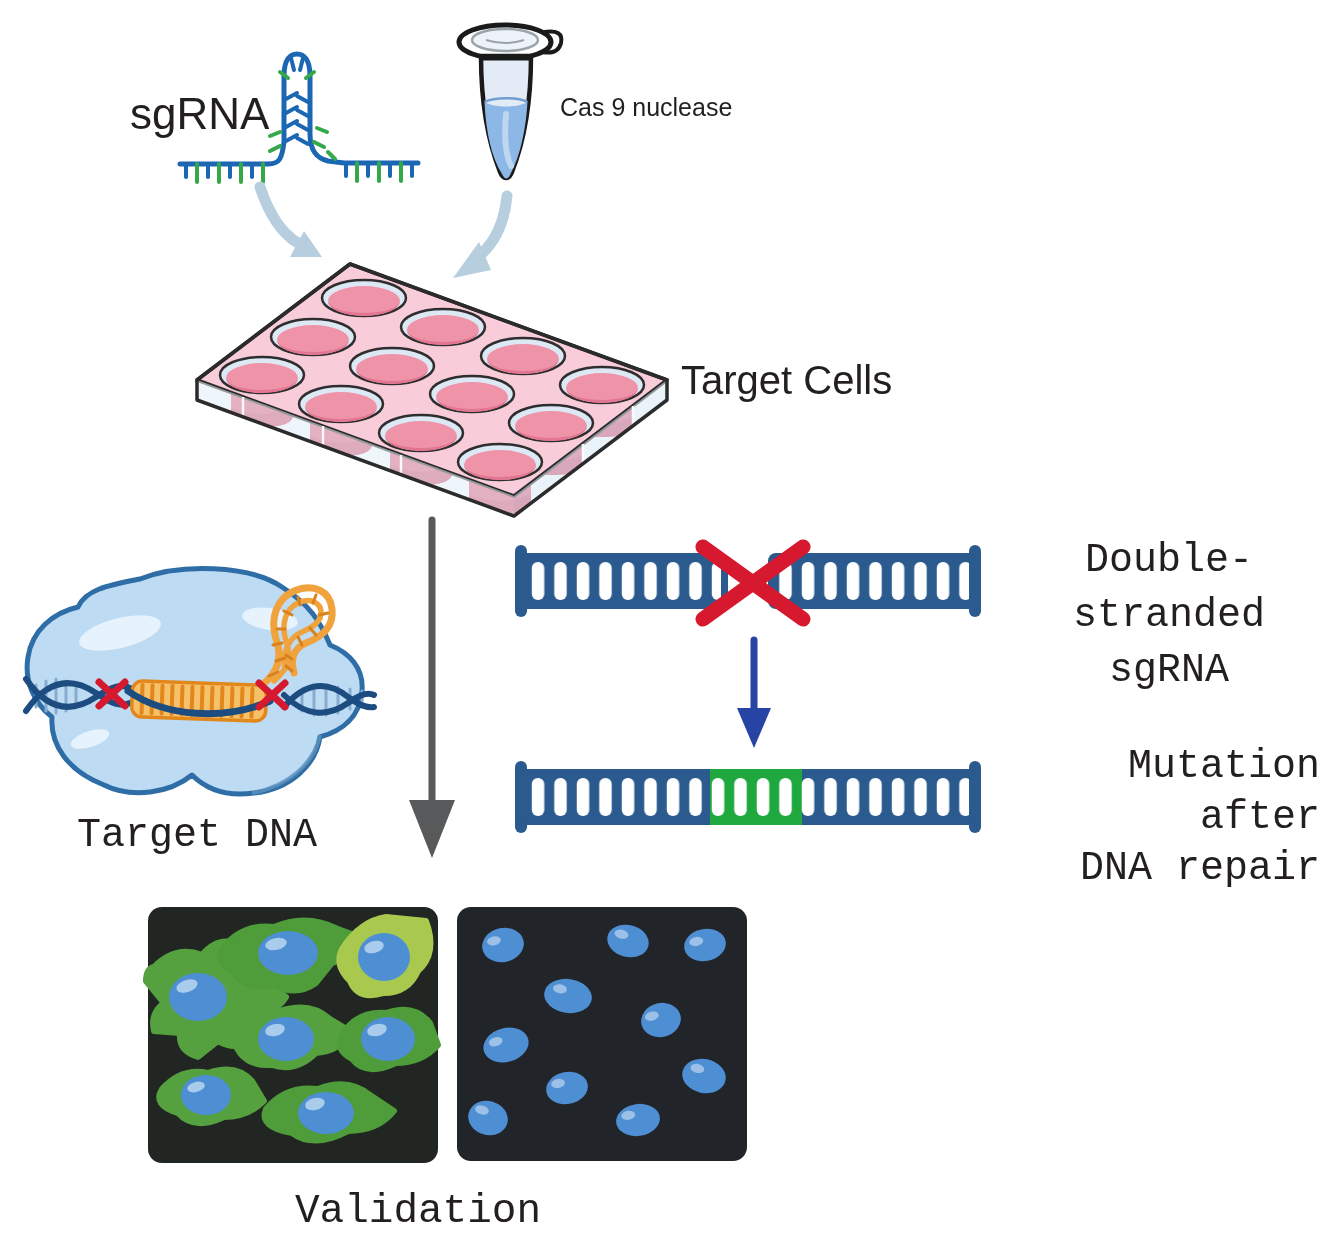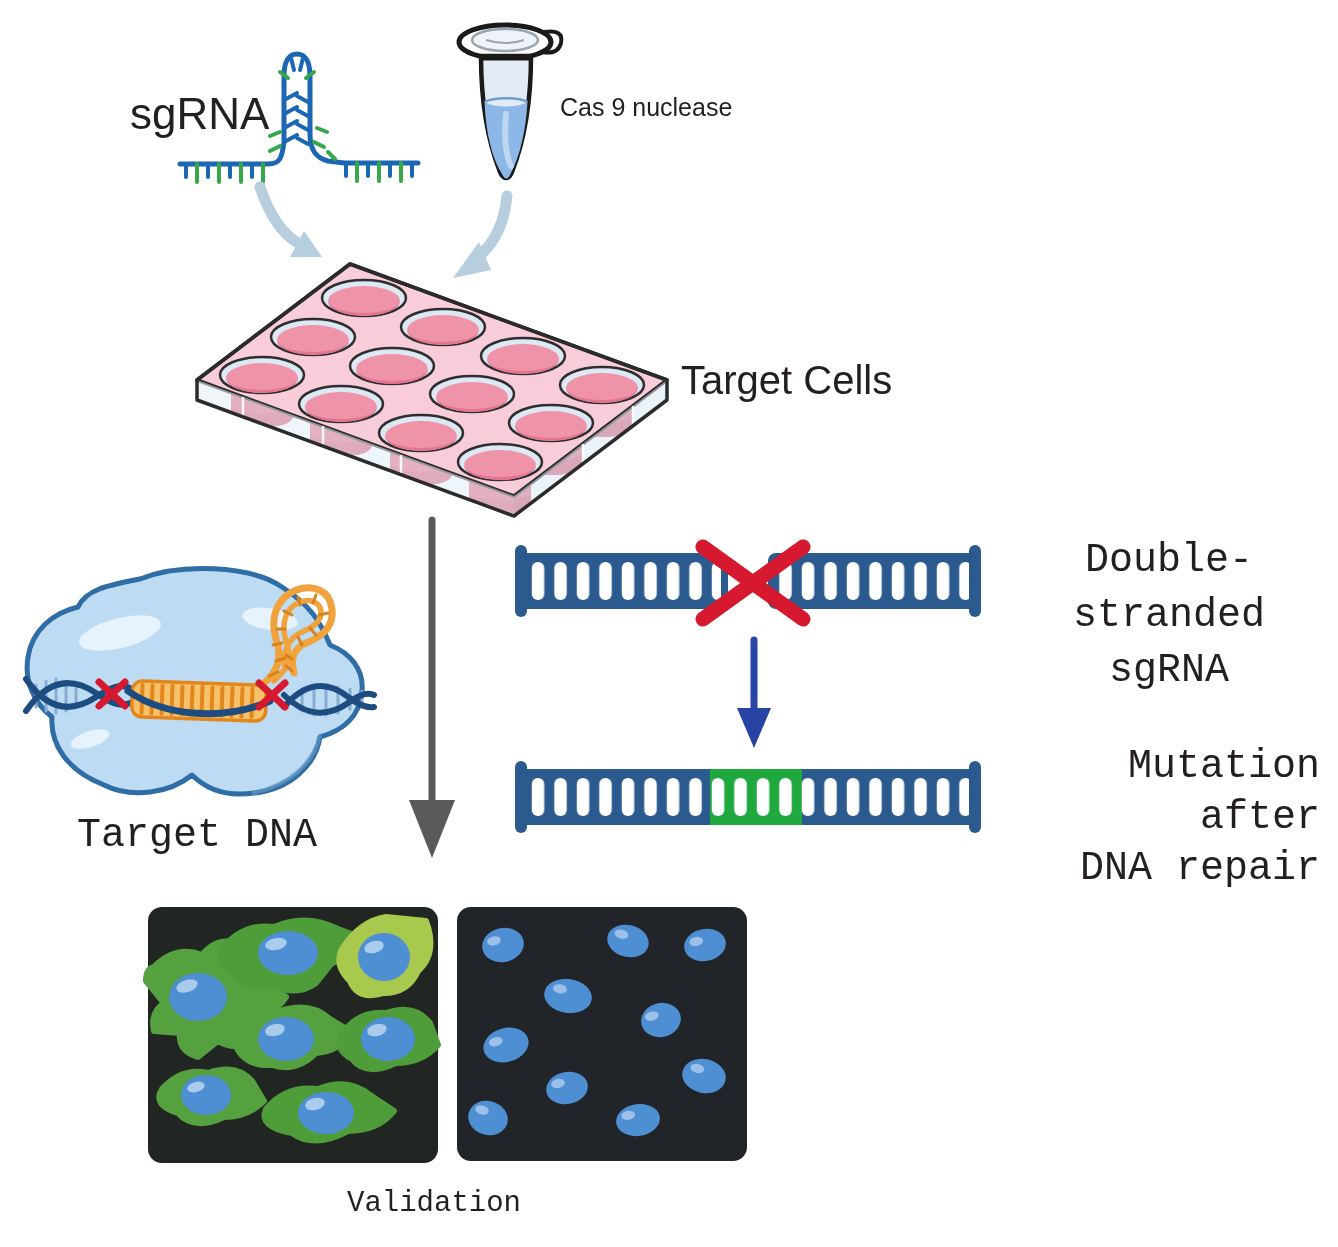--- a/index.html
+++ b/index.html
@@ -369,15 +369,15 @@
           <ellipse cx="33" cy="217" rx="20" ry="17" fill="#4e8ed3"></ellipse>
           <ellipse cx="25" cy="211" rx="7" ry="4.5" fill="#9cc0e8"></ellipse>
         </g>
       <g transform="rotate(-8 183 219)">
           <ellipse cx="183" cy="219" rx="22" ry="16" fill="#4e8ed3"></ellipse>
           <ellipse cx="174" cy="213" rx="7" ry="4.5" fill="#9cc0e8"></ellipse>
         </g>
     </g>
   </svg>
 
-  <div class="lbl center" style="left:294px;top:1186px;width:280px;font-size:29px;">Validation</div>
+  <div class="lbl center" style="left:278px;top:1186px;width:280px;font-size:41px;">Validation</div>
 
 </div>
 
 </body></html>

